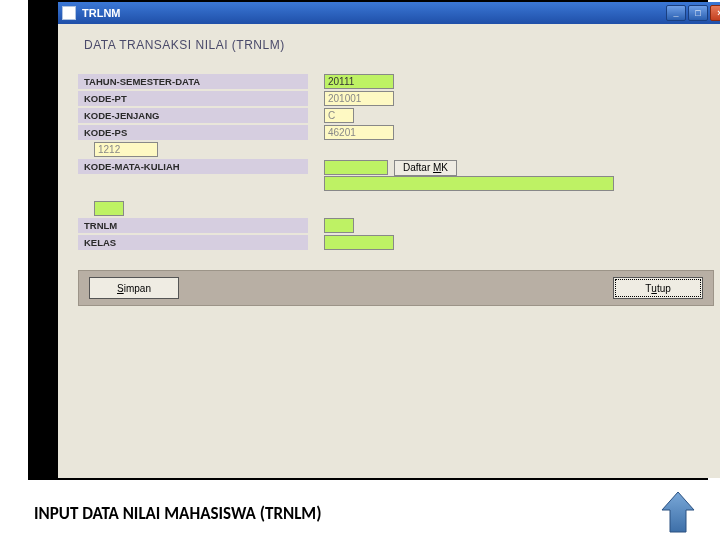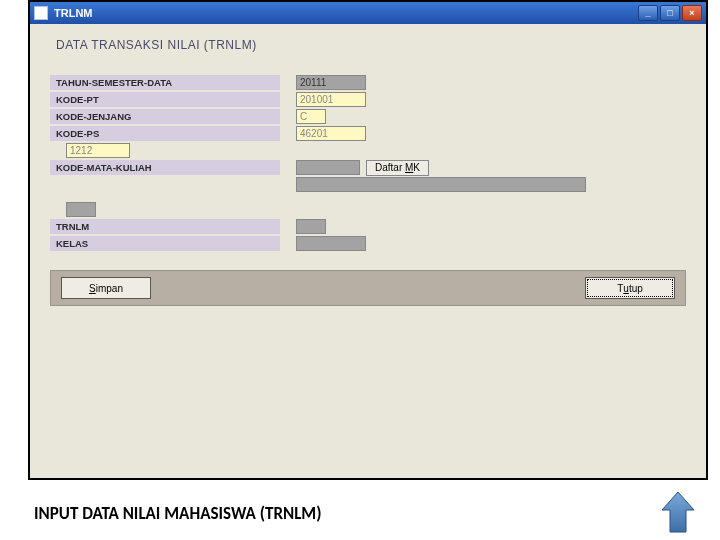--- a/index.html
+++ b/index.html
@@ -7,20 +7,21 @@
     width: 720px; height: 540px;
     background: #fff;
     font-family: Tahoma, Arial, sans-serif;
     font-size: 11px;
     position: relative;
   }
   .outer {
     position: absolute; left: 28px; top: 0; width: 680px; height: 480px;
     background: #000;
     border: 2px solid #000;
+    padding-left: 28px;
   }
   .window {
     position: relative;
     width: 676px; height: calc(100% - 0px);
     background: #e9e6da;
   }
   .titlebar {
     height: 22px;
     background: linear-gradient(#3b78d6, #1f4fa8);
     display: flex; align-items: center;
@@ -47,33 +48,33 @@
   .client {
     position: relative;
     padding: 10px 20px;
   }
   .form-title {
     color: #4a4a6a; font-size: 12px; letter-spacing: .5px;
     margin: 4px 0 22px 6px;
   }
   .form-rows { }
   .row {
-    display: flex; align-items: center; height: 17px;
+    display: flex; height: 17px;
   }
   .row .label {
     width: 230px; background: #d6cee0;
     padding: 1px 6px; font-size: 9.5px; font-weight: bold;
     color: #2a2a2a; height: 16px; line-height: 14px;
     border-bottom: 1px solid #e9e6da;
   }
   .row .field {
     margin-left: 16px;
   }
   .row input[type=text] {
-    height: 15px; border: 1px solid #888; background: #a3a3a3;
+    height: 15px; border: 1px solid #888; background: #bef264;
     font-size: 10px; padding: 0 3px; color: #333;
   }
   .row input.readonly { color: #888; background: #fef9c3; }
   .w70 { width: 70px; }
   .w30 { width: 30px; }
   .w80 { width: 64px; }
   .w-long { width: 290px; }
   .daftar-row { display:flex; align-items:center; }
   .daftar-btn {
     margin-left: 6px; height: 16px; padding: 0 8px;

